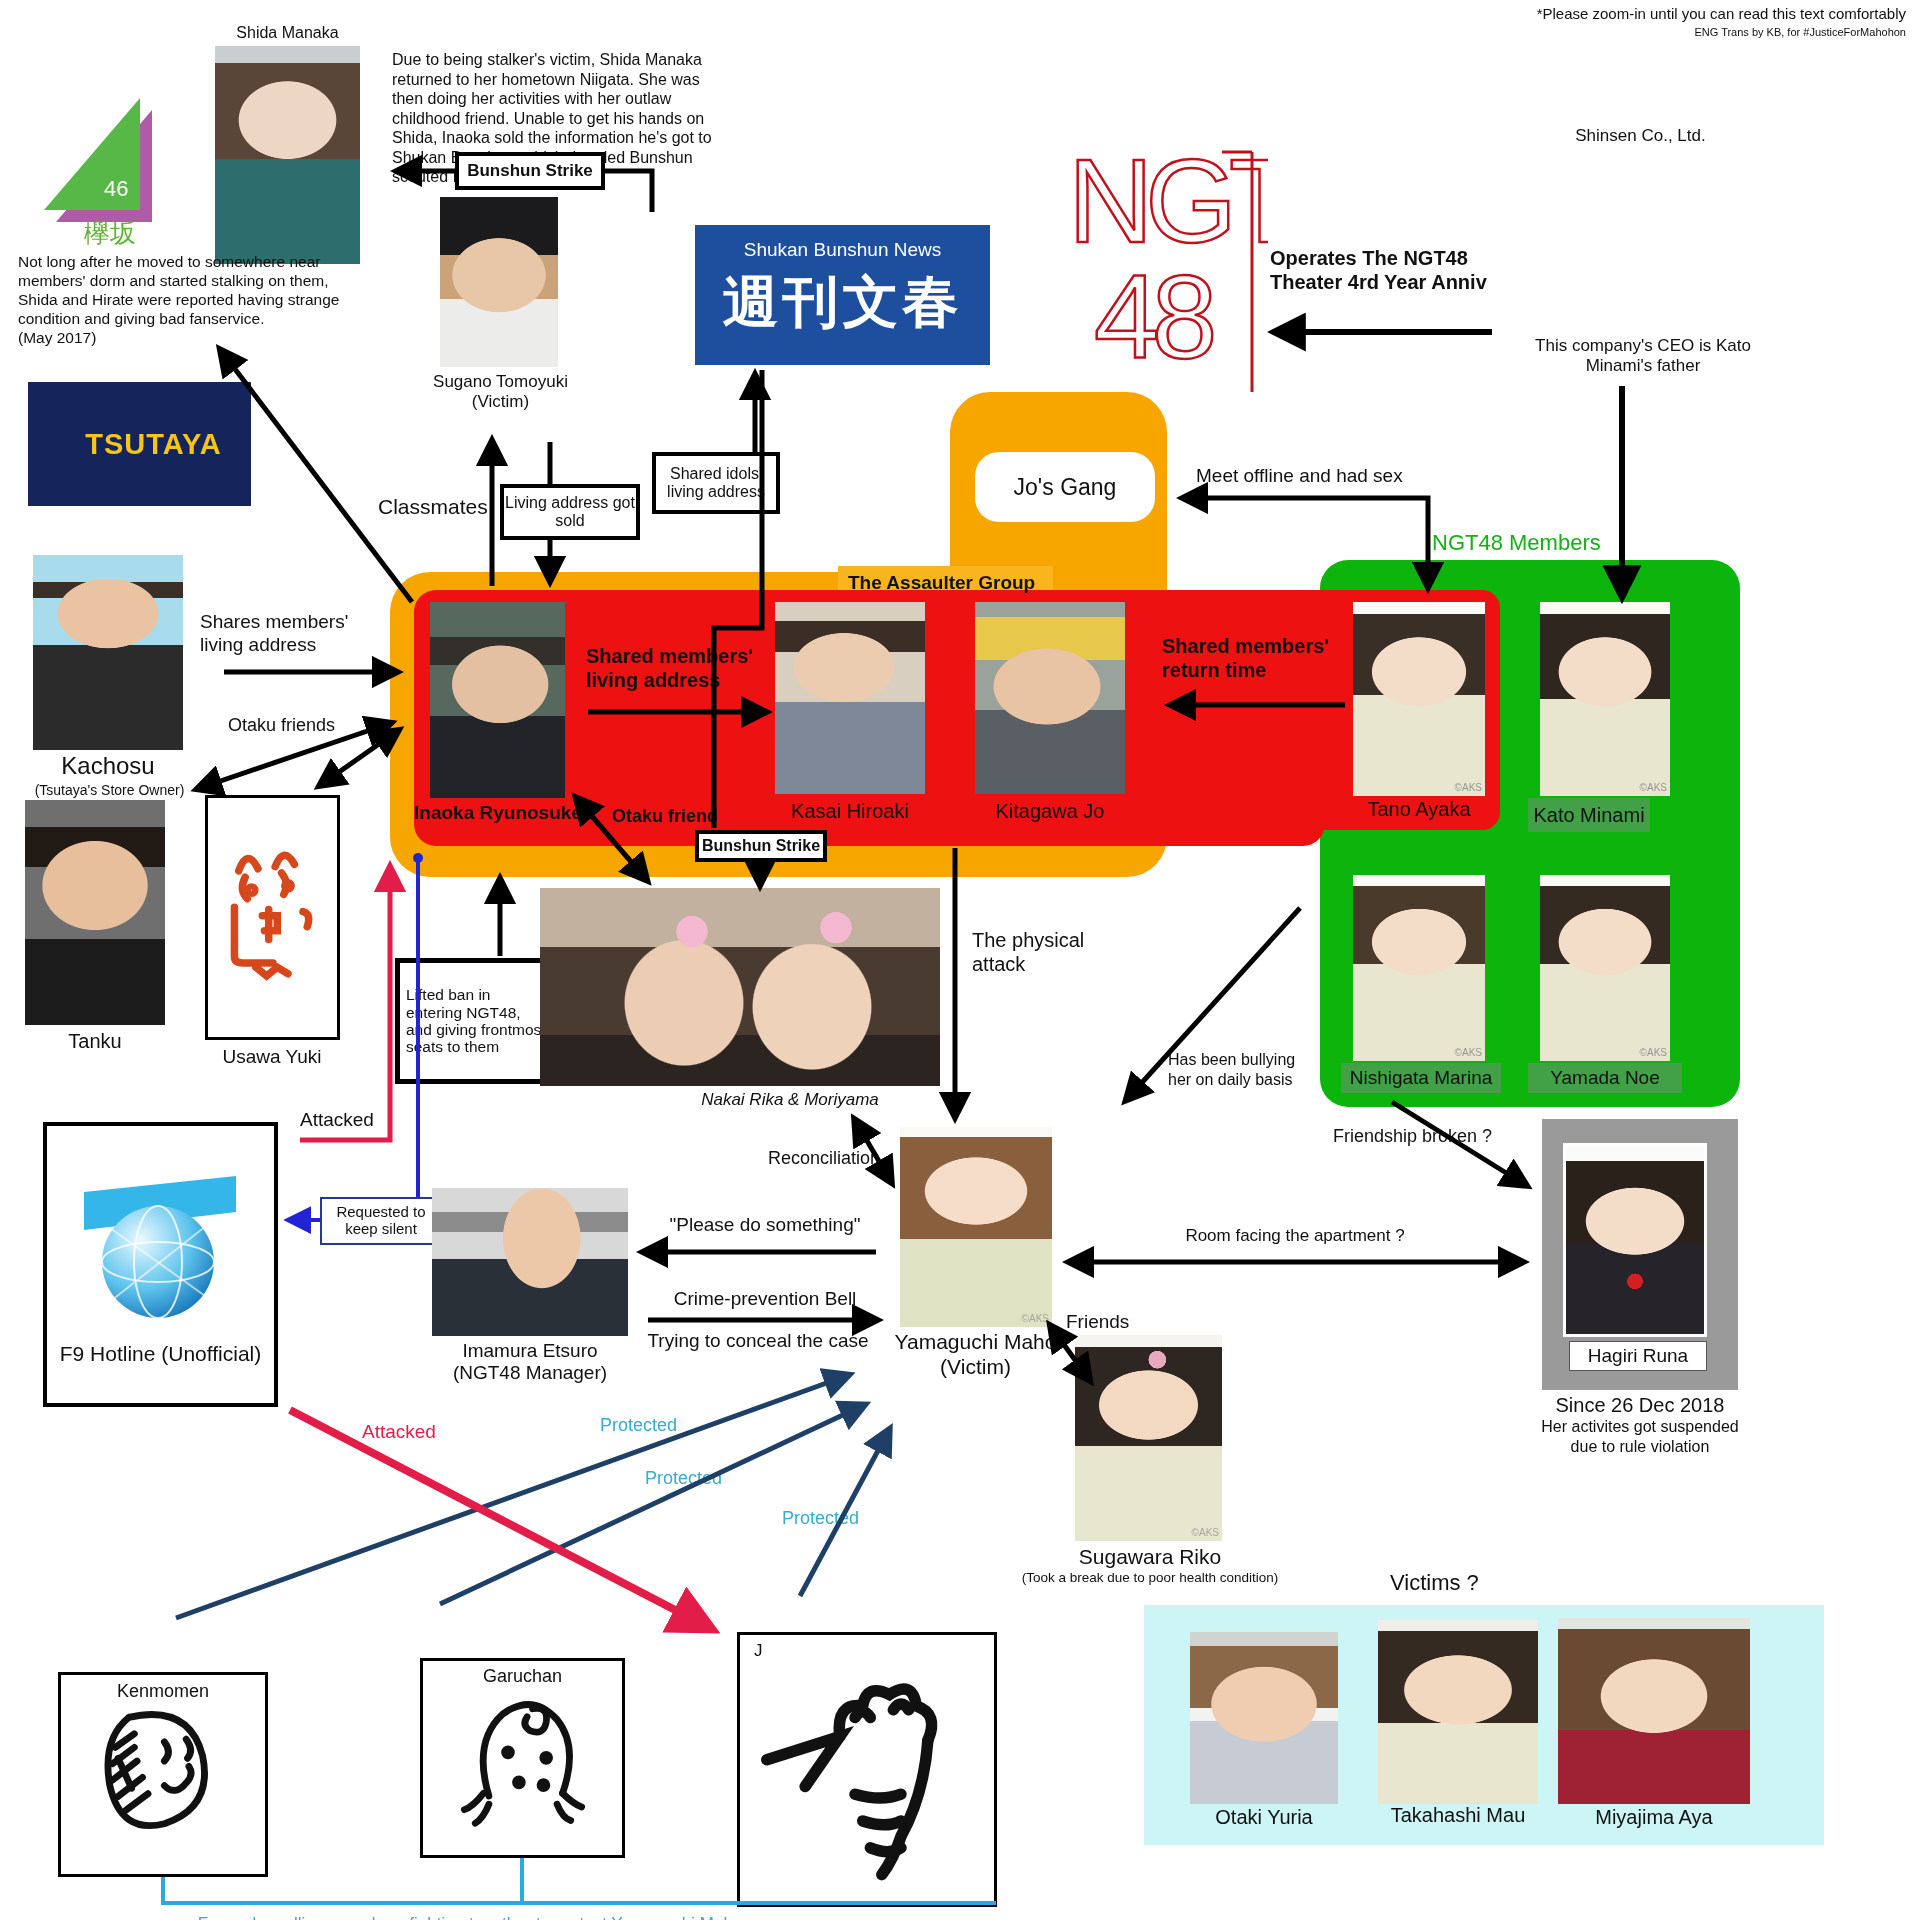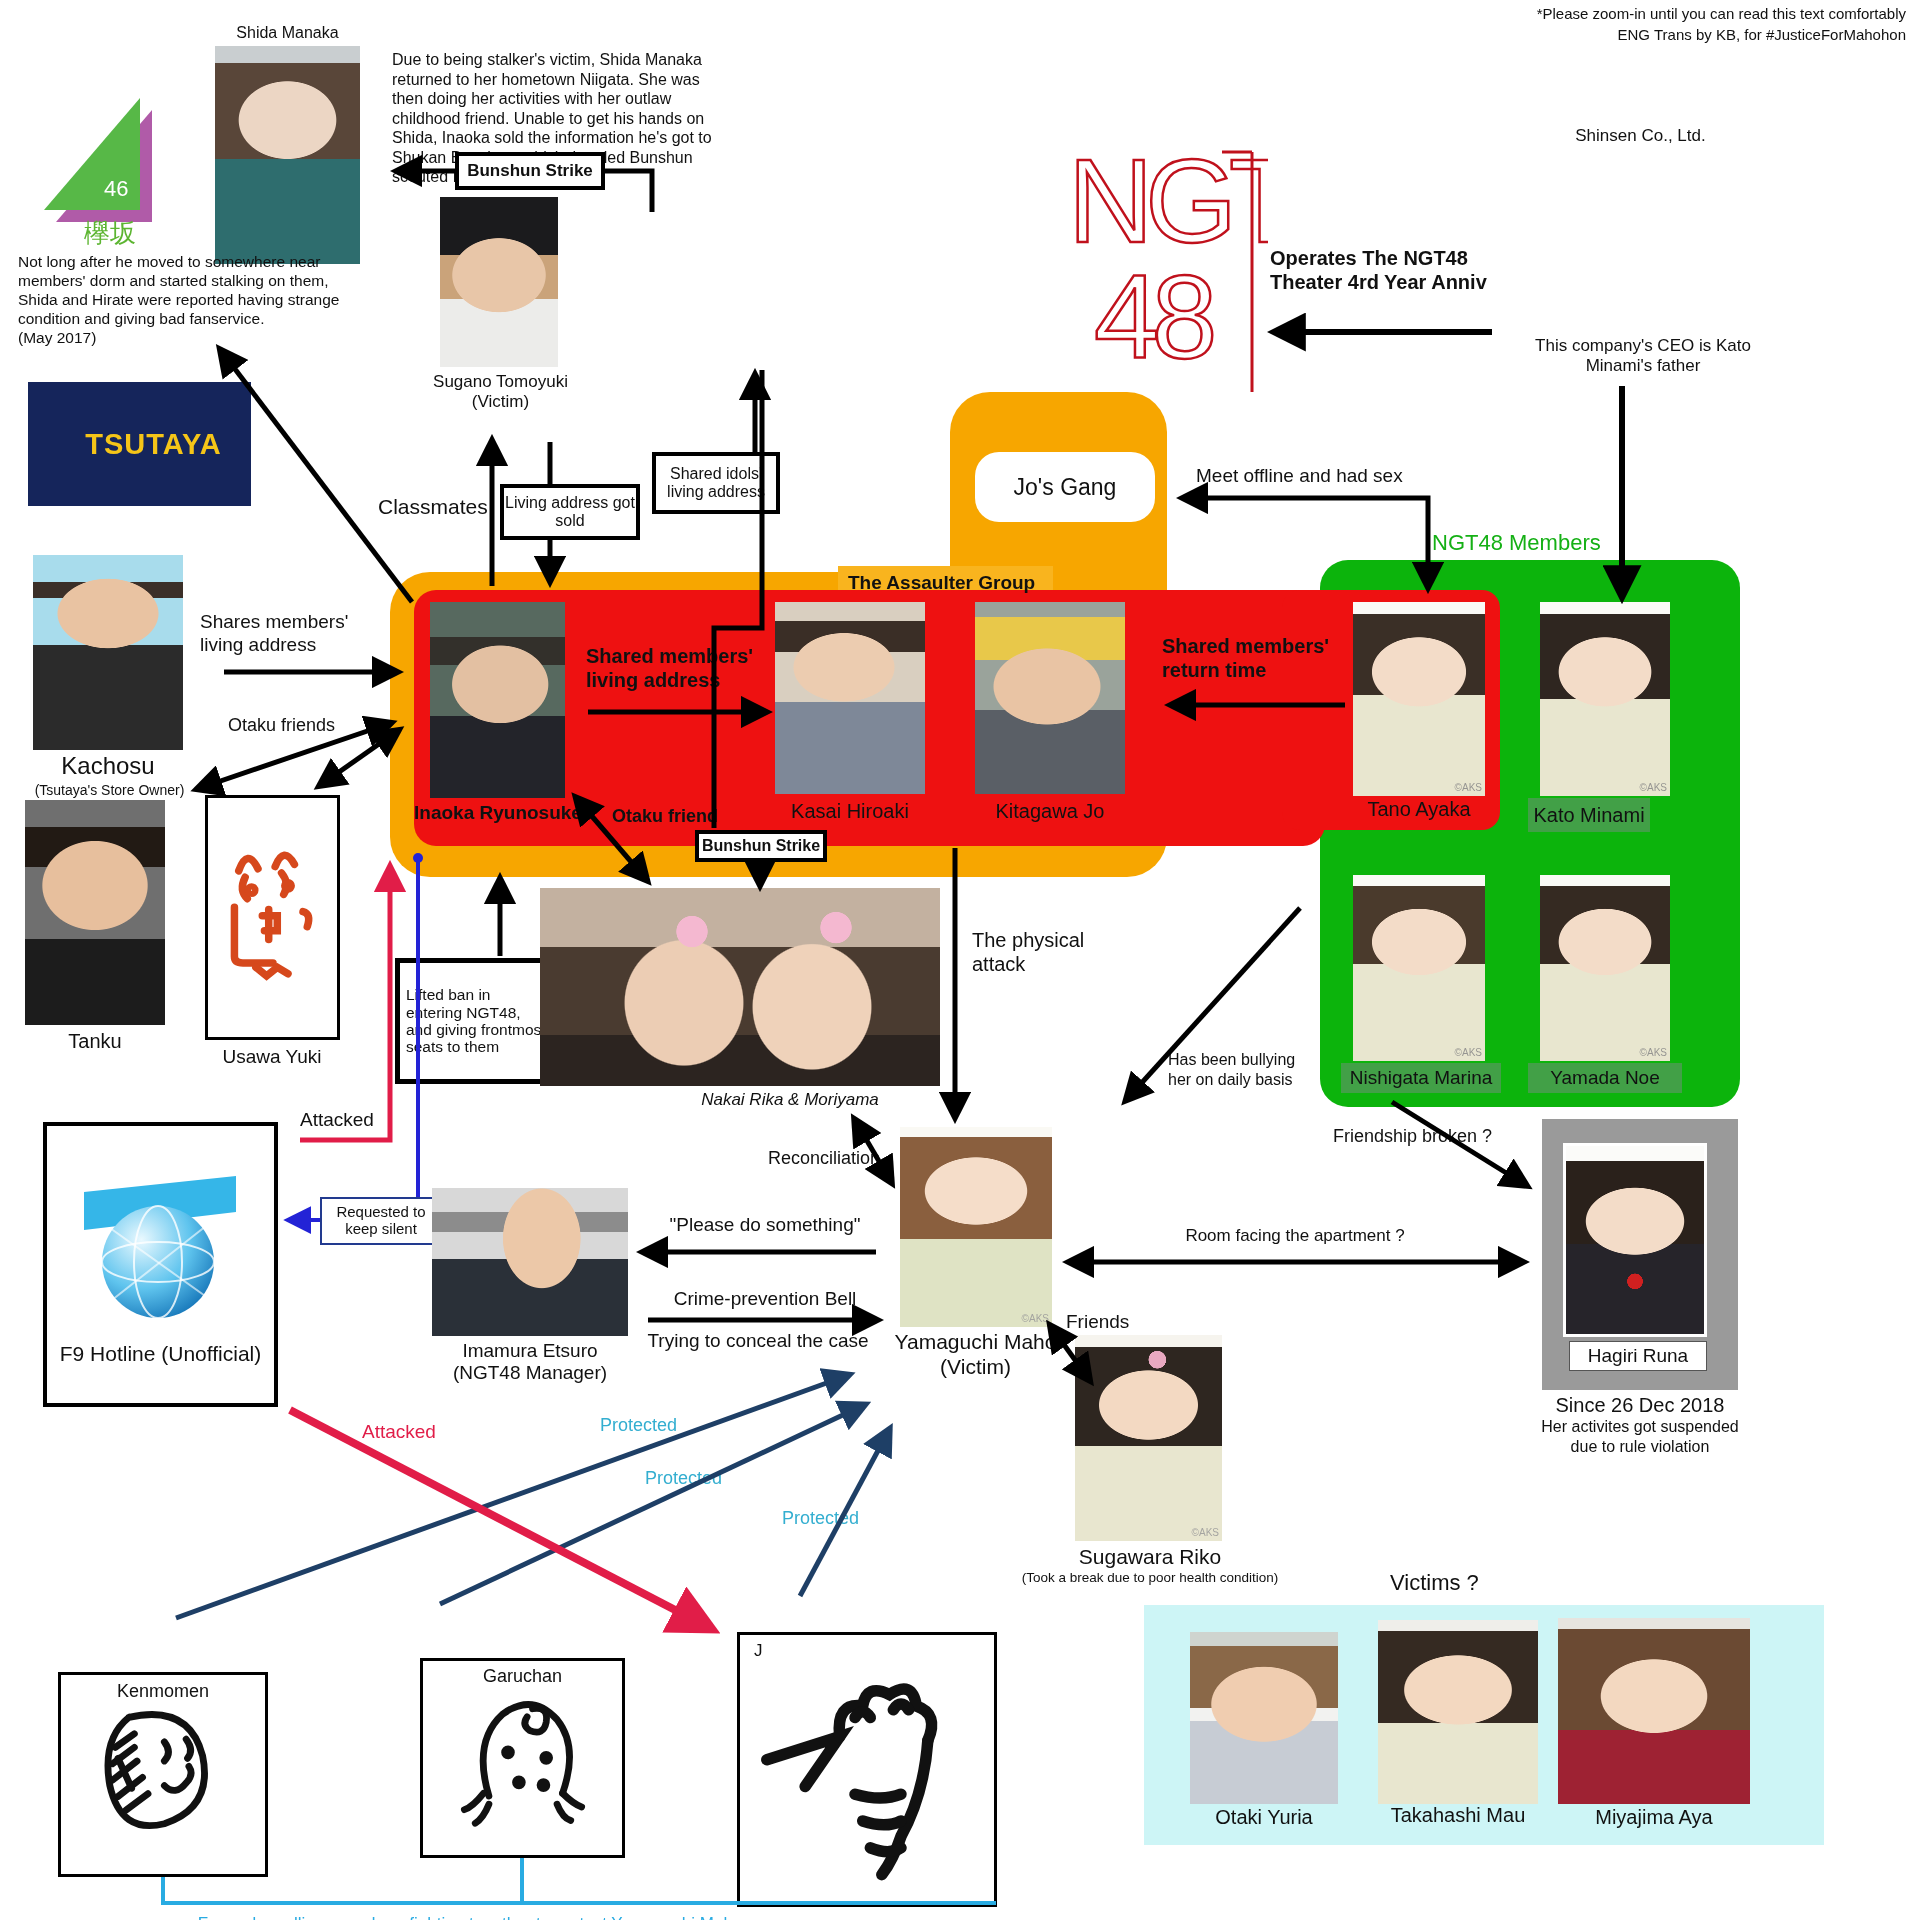--- a/index.html
+++ b/index.html
@@ -25,21 +25,21 @@
   <div class="abs" style="left:1320px;top:560px;width:420px;height:547px;background:#0cb40c;border-radius:28px;"></div>
   <div class="abs" style="left:414px;top:590px;width:911px;height:256px;background:#ee1111;border-radius:22px;"></div>
   <div class="abs" style="left:1282px;top:590px;width:218px;height:240px;background:#ee1111;border-radius:18px;"></div>
   <div class="bar" style="left:975px;top:452px;width:180px;height:70px;background:#fff;border-radius:24px;font-size:23px;">
     <span>Jo's Gang</span>
   </div>
   <div class="tx" style="left:848px;top:571px;font-size:19px;font-weight:bold;">The Assaulter Group</div>
   <div class="tx" style="left:1432px;top:530px;font-size:22px;color:#15b015;">NGT48 Members</div>
 
   <div class="tx" style="right:14px;top:5px;font-size:15px;">*Please zoom-in until you can read this text comfortably</div>
-  <div class="tx" style="right:14px;top:26px;font-size:15px;">ENG Trans by KB, for #JusticeForMahohon</div>
+  <div class="tx" style="right:14px;top:26px;font-size:11px;">ENG Trans by KB, for #JusticeForMahohon</div>
 
   <div class="abs" style="left:42px;top:98px;width:130px;height:150px;">
     <div class="abs" style="left:14px;top:12px;width:96px;height:112px;background:#b05ba8;clip-path:polygon(0 100%,100% 0,100% 100%);"></div>
     <div class="abs" style="left:2px;top:0;width:96px;height:112px;background:#57b847;clip-path:polygon(0 100%,100% 0,100% 100%);"></div>
     <div class="tx" style="left:62px;top:78px;font-size:22px;color:#fff;">46</div>
     <div class="tx" style="left:42px;top:120px;font-size:26px;color:#5cb531;">欅坂</div>
   </div>
 
   <div class="cp" style="left:215px;top:24px;width:145px;font-size:16px;">Shida Manaka</div>
   <div class="ph" style="left:215px;top:46px;width:145px;height:218px;background:radial-gradient(ellipse 34% 18% at 50% 34%,#ecd6c4 98%,transparent),linear-gradient(180deg,#c9ced0 0 8%,#594639 8% 52%,#2e6d6e 52% 100%);"></div>
@@ -50,20 +50,24 @@
   </div>
   <div class="bx" style="left:455px;top:152px;width:150px;height:38px;font-size:17px;font-weight:600;">
     <span>Bunshun Strike</span>
   </div>
   <div class="ph" style="left:440px;top:197px;width:118px;height:170px;background:radial-gradient(ellipse 40% 22% at 50% 46%,#e8c6a8 98%,transparent),linear-gradient(180deg,#1b1b1d 0 34%,#caa37a 34% 60%,#ececea 60% 100%);"></div>
   <div class="cp" style="left:408px;top:372px;width:185px;font-size:17px;">
     <span style="display:block">Sugano Tomoyuki</span>
     <span style="display:block">(Victim)</span>
   </div>
 
+  <div class="abs" style="left:695px;top:225px;width:295px;height:140px;background:#1d4f9e;text-align:center;">
+    <div style="color:#fff;font-size:19px;margin-top:14px;">Shukan Bunshun News</div>
+    <div style="color:#fff;font-size:56px;font-weight:bold;font-family:'Liberation Serif',serif;margin-top:4px;letter-spacing:4px;">週刊文春</div>
+  </div>
 
   <svg class="abs" style="left:1068px;top:140px;" width="200" height="260" viewBox="0 0 200 260">
     <text x="0" y="102" font-size="118" font-family="Liberation Sans,sans-serif" fill="none" stroke="#c0111c" stroke-width="2.5" letter-spacing="-8">NGT</text>
     <text x="26" y="218" font-size="118" font-family="Liberation Sans,sans-serif" fill="none" stroke="#c0111c" stroke-width="2.5" letter-spacing="-8">48</text>
     <line x1="184" y1="12" x2="184" y2="252" stroke="#c0111c" stroke-width="3"></line>
     <line x1="184" y1="12" x2="154" y2="12" stroke="#c0111c" stroke-width="3"></line>
   </svg>
   <div class="tx" style="left:1270px;top:246px;width:235px;font-size:20px;font-weight:600;">Operates The NGT48 Theater 4rd Year Anniv</div>
 
   <div class="cp" style="left:1508px;top:126px;width:265px;font-size:17px;">Shinsen Co., Ltd.</div>

